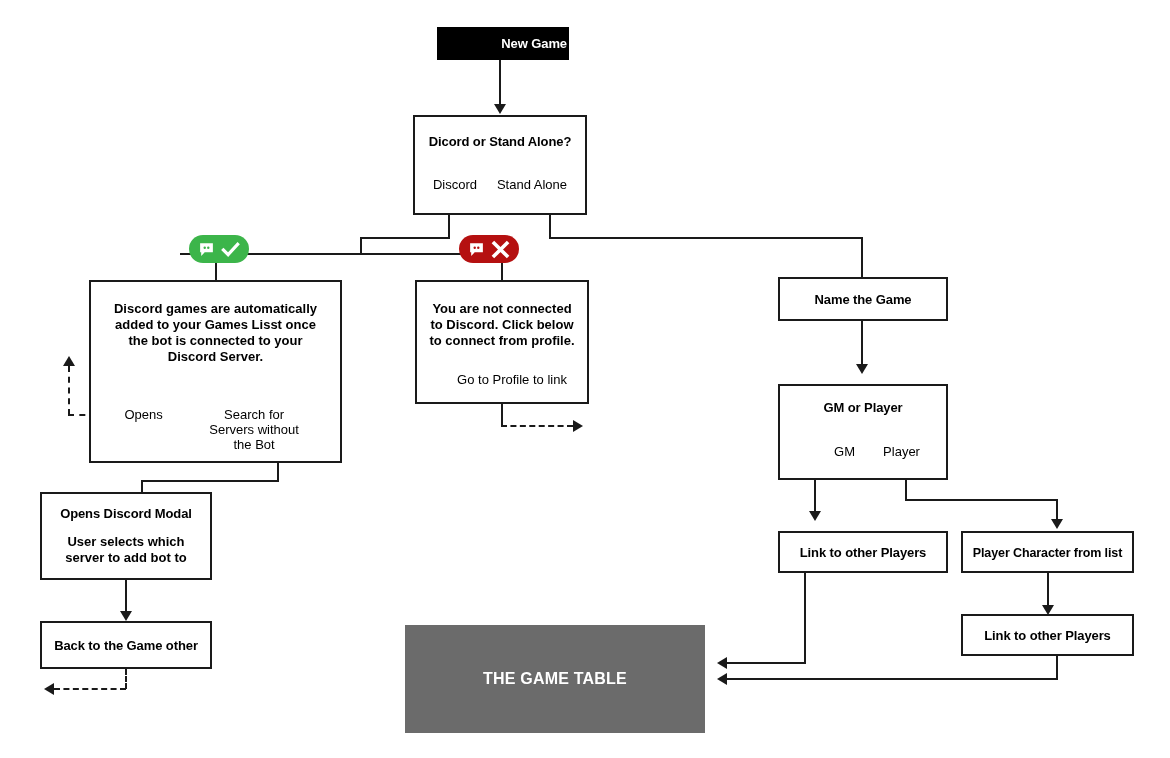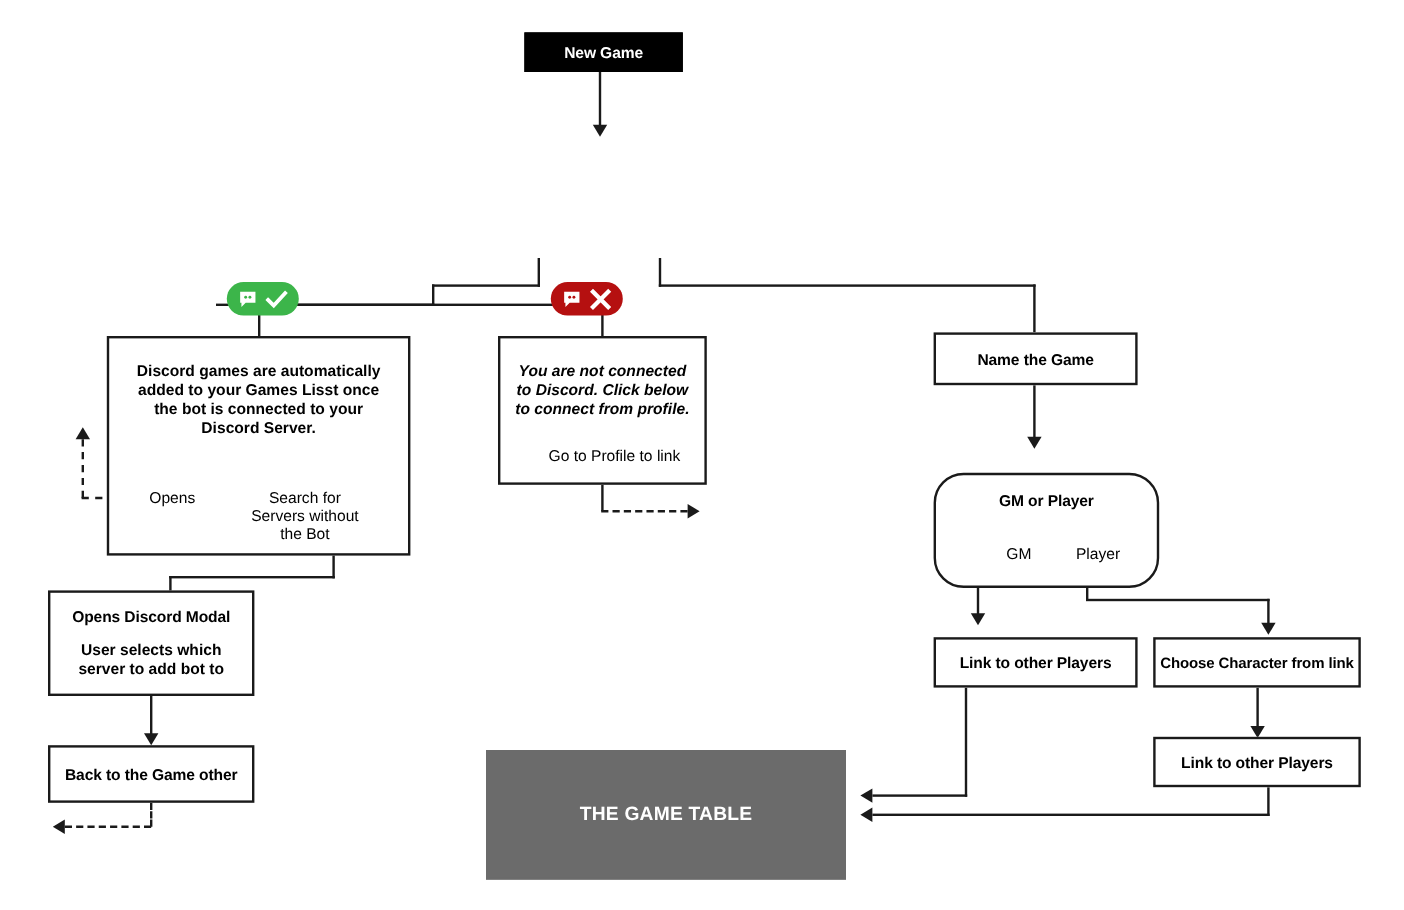--- a/index.html
+++ b/index.html
@@ -136,27 +136,34 @@
     font-weight: bold;
     line-height: 17px;
   }
   .badge .mark svg { display: block; }
 </style>
 </head>
 <body>
 
 <div id="canvas">
 
-  <div class="node filled-black" style="left:437px; top:27px; width:132px; height:33px;">
+  <div class="node filled-black" style="left:437px; top:27px; width:132px; height:33px;align-items:flex-end;">
     <div class="node-title">New Game</div>
   </div>
 
   <div class="ln v" style="left:499px; top:60px; height:45px;"></div>
   <div class="arrow-d" style="left:494px; top:104px;"></div>
 
+  <div class="node" style="left:413px; top:115px; width:174px; height:100px;">
+    <div class="node-title" style="margin-top:17px;">Dicord or Stand Alone?</div>
+    <div class="opt-row" style="top:60px; padding:0 8px;">
+      <div class="opt">Discord</div>
+      <div class="opt">Stand Alone</div>
+    </div>
+  </div>
 
   <div class="ln v" style="left:448px; top:215px; height:24px;"></div>
 
   <div class="ln h" style="left:360px; top:237px; width:90px;"></div>
   <div class="ln v" style="left:360px; top:237px; height:18px;"></div>
   <div class="ln h" style="left:180px; top:253px; width:182px;"></div>
 
   <div class="ln h" style="left:248px; top:253px; width:230px;"></div>
 
   <div class="ln v" style="left:549px; top:215px; height:24px;"></div>
@@ -222,57 +229,57 @@
 
   <div class="node" style="left:40px; top:621px; width:172px; height:48px;">
     <div class="node-title" style="margin-top:15px;">Back to the Game other</div>
   </div>
 
   <div class="dash-v" style="left:125px; top:669px; height:20px;"></div>
   <div class="dash-h" style="left:54px; top:688px; width:72px;"></div>
   <div class="arrow-l" style="left:44px; top:683px;"></div>
 
   <div class="node" style="left:415px; top:280px; width:174px; height:124px;">
-    <div class="node-body" style="margin-top:19px; width:150px;font-style:italic;">You are not connected to Discord. Click below to connect from profile.</div>
+    <div class="node-body" style="margin-top:19px; width:150px;">You are not connected to Discord. Click below to connect from profile.</div>
     <div class="opt" style="position:absolute; top:90px; left:0; right:16px;margin-left:36px;">Go to Profile to link</div>
   </div>
 
   <div class="ln v" style="left:501px; top:404px; height:22px;"></div>
   <div class="dash-h" style="left:501px; top:425px; width:72px;"></div>
   <div class="arrow-r" style="left:573px; top:420px;"></div>
 
   <div class="node" style="left:778px; top:277px; width:170px; height:44px;">
     <div class="node-title" style="margin-top:13px;">Name the Game</div>
   </div>
 
   <div class="ln v" style="left:861px; top:321px; height:45px;"></div>
   <div class="arrow-d" style="left:856px; top:364px;"></div>
 
-  <div class="node" style="left:778px; top:394px; width:188px; height:96px;border-radius:25px;">
+  <div class="node" style="left:778px; top:384px; width:170px; height:96px;">
     <div class="node-title" style="margin-top:14px;">GM or Player</div>
     <div class="opt-row" style="top:58px; padding:0 12px;margin-left:28px;">
       <div class="opt">GM</div>
       <div class="opt">Player</div>
     </div>
   </div>
 
   <div class="ln v" style="left:814px; top:455px; height:58px;"></div>
   <div class="arrow-d" style="left:809px; top:511px;"></div>
 
   <div class="ln v" style="left:905px; top:455px; height:45px;"></div>
   <div class="ln h" style="left:905px; top:499px; width:153px;"></div>
   <div class="ln v" style="left:1056px; top:499px; height:22px;"></div>
   <div class="arrow-d" style="left:1051px; top:519px;"></div>
 
   <div class="node" style="left:778px; top:531px; width:170px; height:42px;">
     <div class="node-title" style="margin-top:12px;">Link to other Players</div>
   </div>
 
   <div class="node" style="left:961px; top:531px; width:173px; height:42px;">
-    <div class="node-title small" style="margin-top:12px;">Choose Character from link</div>
+    <div class="node-title small" style="margin-top:12px;">Player Character from list</div>
   </div>
 
   <div class="ln v" style="left:1047px; top:573px; height:36px;"></div>
   <div class="arrow-d" style="left:1042px; top:605px;"></div>
 
   <div class="node" style="left:961px; top:614px; width:173px; height:42px;">
     <div class="node-title" style="margin-top:12px;">Link to other Players</div>
   </div>
 
   <div class="ln v" style="left:804px; top:573px; height:91px;"></div>

